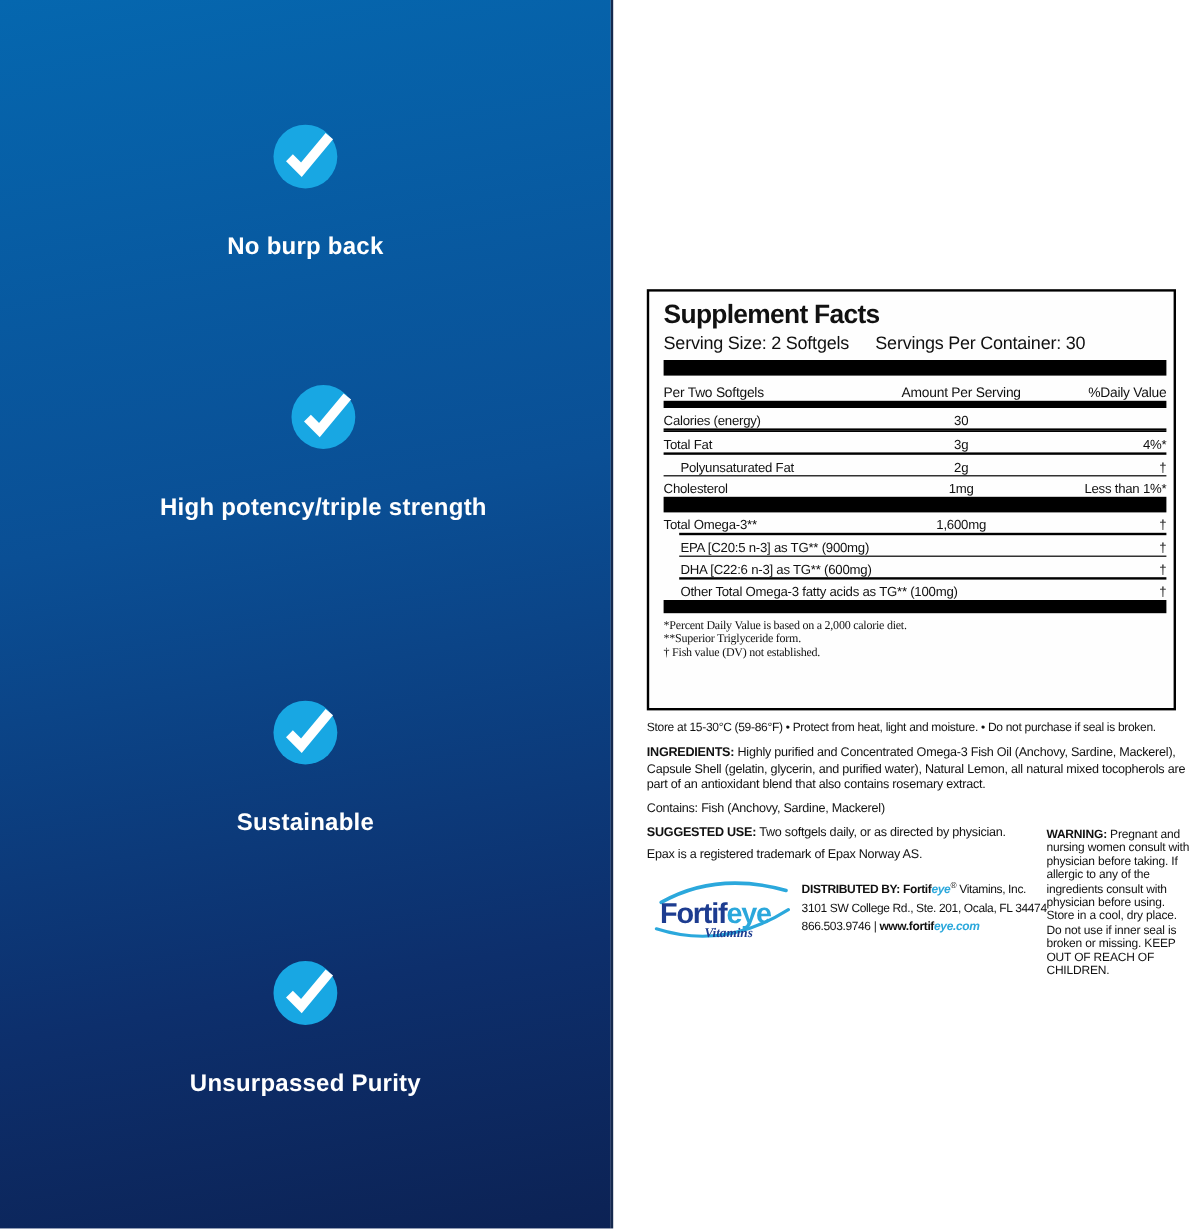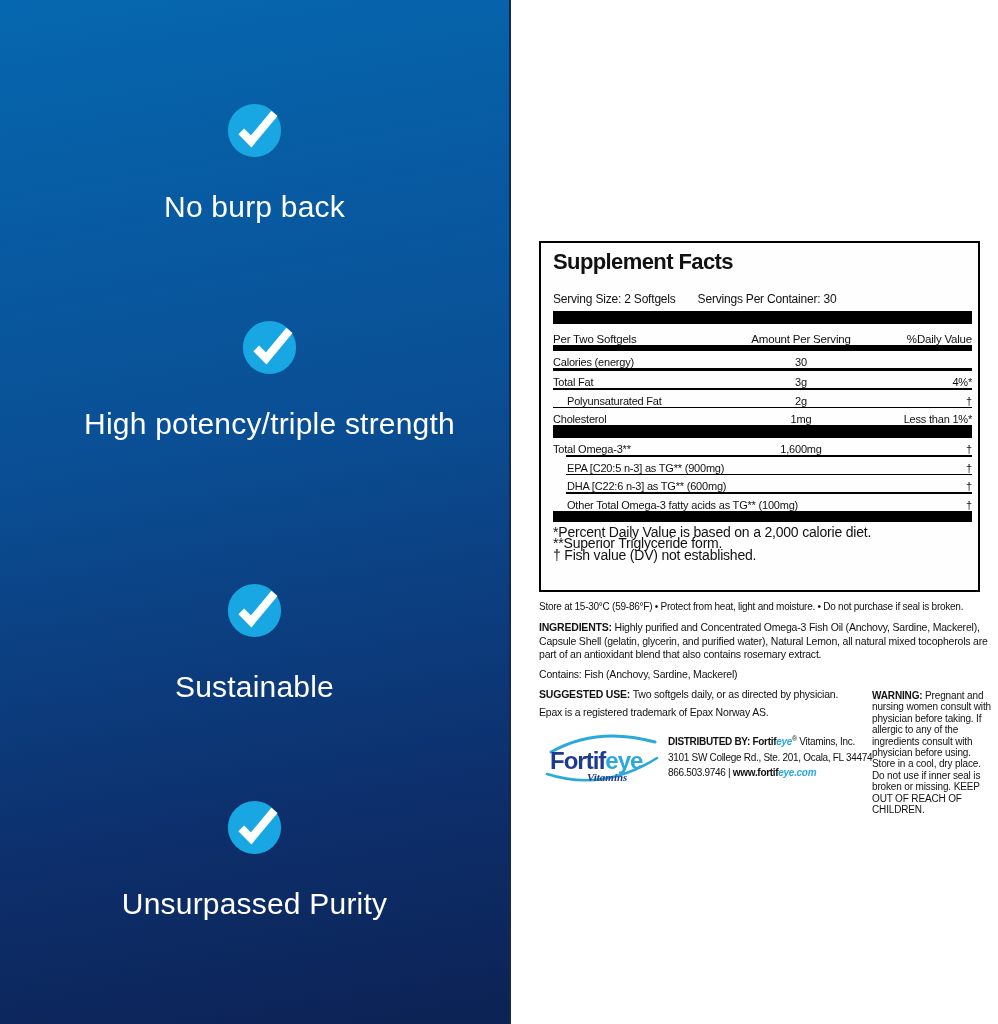--- a/index.html
+++ b/index.html
@@ -12,45 +12,45 @@
   
   .left-panel {
     position:absolute; left:0; top:0; width:511px; height:1024px;
     background:linear-gradient(170deg, #0567af 0%, #0a4f95 42%, #0d2f6c 78%, #0c2254 100%);
     border-right:2px solid #15294e;
   }
   .check-item { position:absolute; left:0; width:100%; text-align:center; }
   .check-item .badge { display:block; margin:0 auto; width:57px; height:57px; overflow:visible; }
   .check-label {
     margin:25px auto 0; max-width:420px; color:#fff;
-    font-size:30px; font-weight:normal; line-height:45px; letter-spacing:0.2px;
+    font-size:20px; font-weight:bold; line-height:45px; letter-spacing:0.2px;
   }
   .ci-1 { top:102px; } .ci-2 { top:319px;padding-left:30px; } .ci-3 { top:582px; } .ci-4 { top:799px; }
 
   
   .sf-box {
     position:absolute; left:539px; top:241px; width:441px; height:351px;
     background:#fefefe; border:2px solid #000; padding:4px 6px 1px 12px;
     letter-spacing:-0.2px;
   }
   .sf-title { font-size:22px; font-weight:bold; letter-spacing:-0.6px; line-height:26px; margin-top:2px; }
-  .sf-serving { font-size:12px; margin-top:17px; }
+  .sf-serving { font-size:15px; margin-top:3px; }
   .sf-serving span { margin-right:22px; }
   .bar { background:#000; width:100%; }
   .bar-lg { height:13px; } .bar-sm { height:6px; } .bar-md { height:11px; }
   .mt5 { margin-top:5px; }
   .sf-row { display:flex; align-items:flex-end; height:17px; font-size:11px; }
   .sf-head { height:21px; font-size:11.5px; }
   .sf-row .c1 { flex:1; white-space:nowrap; }
   .sf-row .c1.ind { padding-left:14px; }
   .sf-row .c2 { width:158px; text-align:center; white-space:nowrap; }
   .sf-row .c3 { width:92px; text-align:right; white-space:nowrap; }
   .rule { height:1.5px; background:#000; }
   .rule.ind { margin-left:13px; }
-  .sf-foot { margin-top:5px; font-size:14px; line-height:11.5px; }
+  .sf-foot { margin-top:5px; font-size:10px; line-height:11.5px;font-family:Liberation Serif, serif; }
 
   
   .txt { position:absolute; color:#111; }
   .storage { left:539px; top:601px; width:450px; font-size:10px; letter-spacing:-0.25px; white-space:nowrap; }
   .ingredients { left:539px; top:621px; width:449px; font-size:10.5px; line-height:13.5px; letter-spacing:-0.2px; }
   .contains { left:539px; top:668px; width:340px; font-size:10.5px; letter-spacing:-0.2px; }
   .suggested { left:539px; top:688px; width:350px; font-size:10.5px; letter-spacing:-0.2px; }
   .epax { left:539px; top:706px; width:350px; font-size:10.5px; letter-spacing:-0.2px; }
   .warning { left:872px; top:690px; width:119px; font-size:10px; line-height:11.4px; letter-spacing:-0.15px; }
   .bold { font-weight:bold; }

